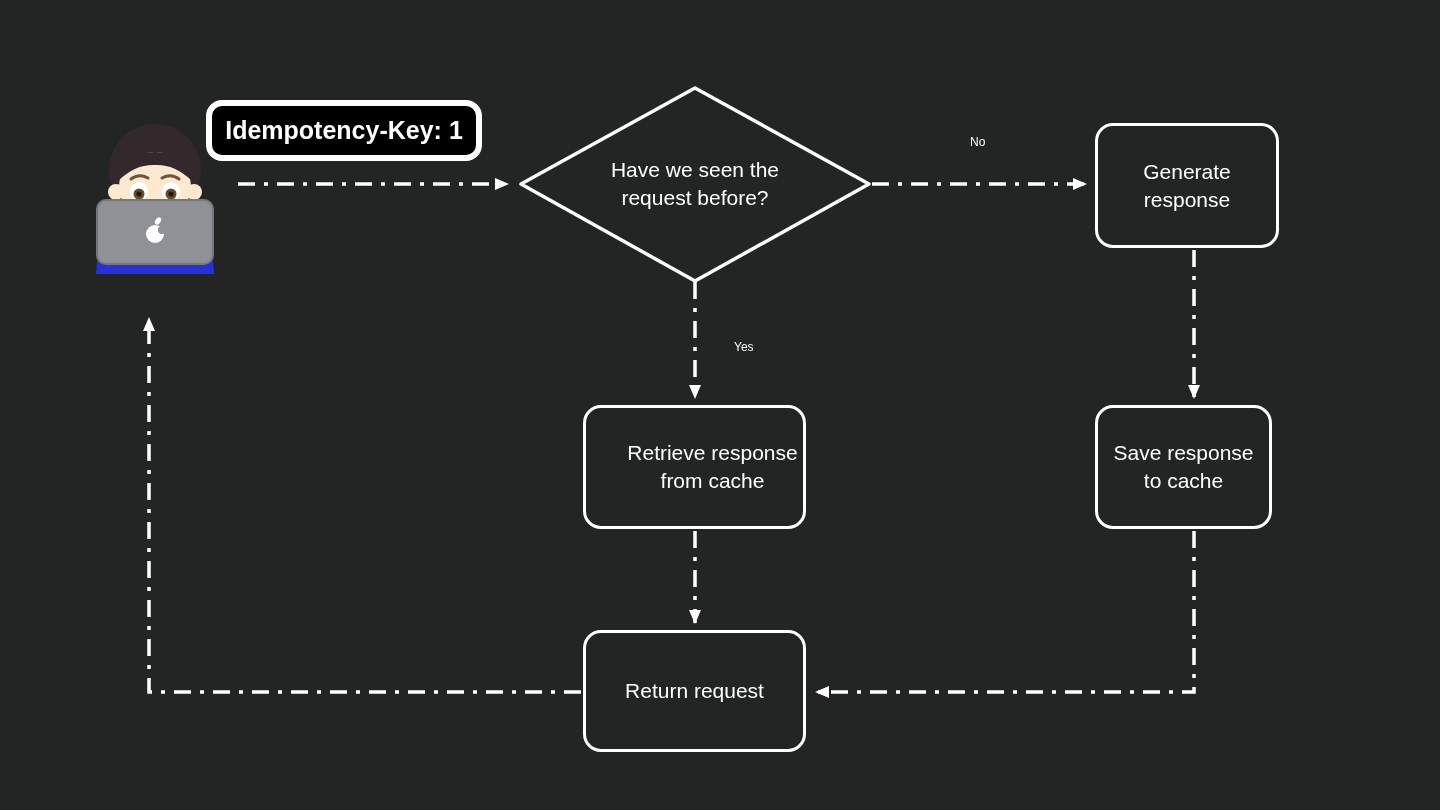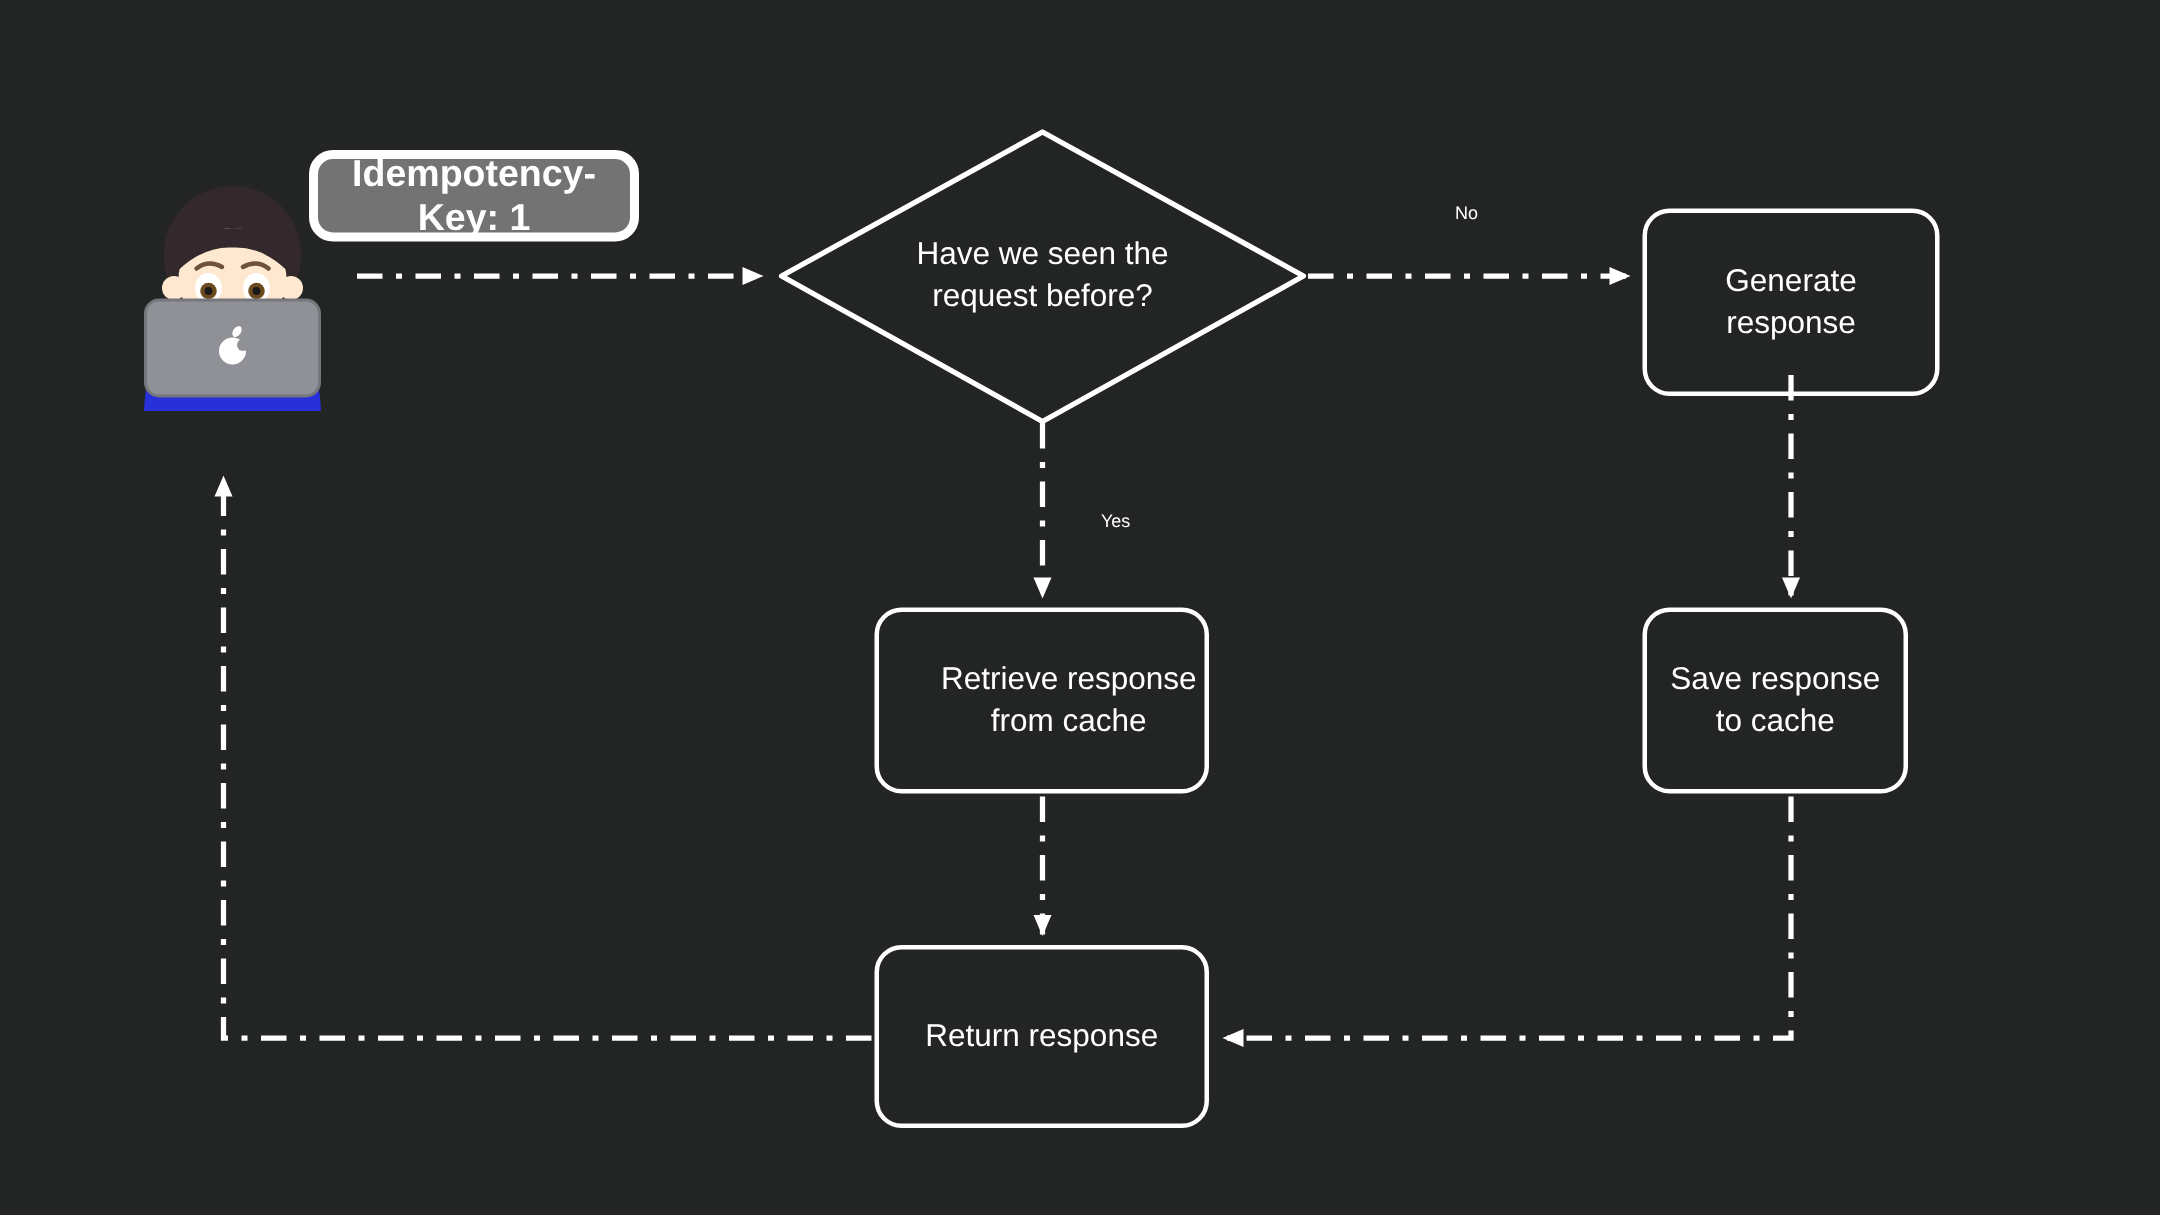--- a/index.html
+++ b/index.html
@@ -29,21 +29,21 @@
     color: #ffffff;
     font-size: 21px;
     line-height: 28px;
     display: flex;
     align-items: center;
     justify-content: center;
     text-align: center;
     white-space: pre-line;
     background: transparent;
   }
-  .node.generate { left: 1095px; top: 123px; width: 198px; height: 125px; margin-top: 16px; }
+  .node.generate { left: 1095px; top: 123px; width: 184px; height: 125px; }
   .node.save     { left: 1095px; top: 405px; width: 177px; height: 124px; }
   .node.retrieve { left: 583px;  top: 405px; width: 223px; height: 124px; padding-left: 36px; }
   .node.return   { left: 583px;  top: 630px; width: 223px; height: 122px; }
   .diamond-label {
     position: absolute;
     left: 570px;
     top: 144px;
     width: 250px;
     height: 80px;
     color: #ffffff;
@@ -52,24 +52,24 @@
     display: flex;
     align-items: center;
     justify-content: center;
     text-align: center;
     white-space: pre-line;
   }
   .badge {
     position: absolute;
     left: 206px;
     top: 100px;
-    width: 220px;
+    width: 276px;
     height: 61px;
     box-sizing: border-box;
-    background: #737373;
+    background: #000000;
     border: 6px solid #ffffff;
     border-radius: 16px;
     color: #ffffff;
     font-size: 25px;
     font-weight: bold;
     display: flex;
     align-items: center;
     justify-content: center;
     text-align: center;
   }
@@ -155,18 +155,18 @@
 
   <div class="diamond-label">Have we seen the
 request before?</div>
 
   <div class="node generate">Generate
 response</div>
   <div class="node retrieve">Retrieve response
 from cache</div>
   <div class="node save">Save response
 to cache</div>
-  <div class="node return">Return response</div>
+  <div class="node return">Return request</div>
 
   <div class="edge-label no">No</div>
   <div class="edge-label yes">Yes</div>
 
 </div>
 
 </body></html>

